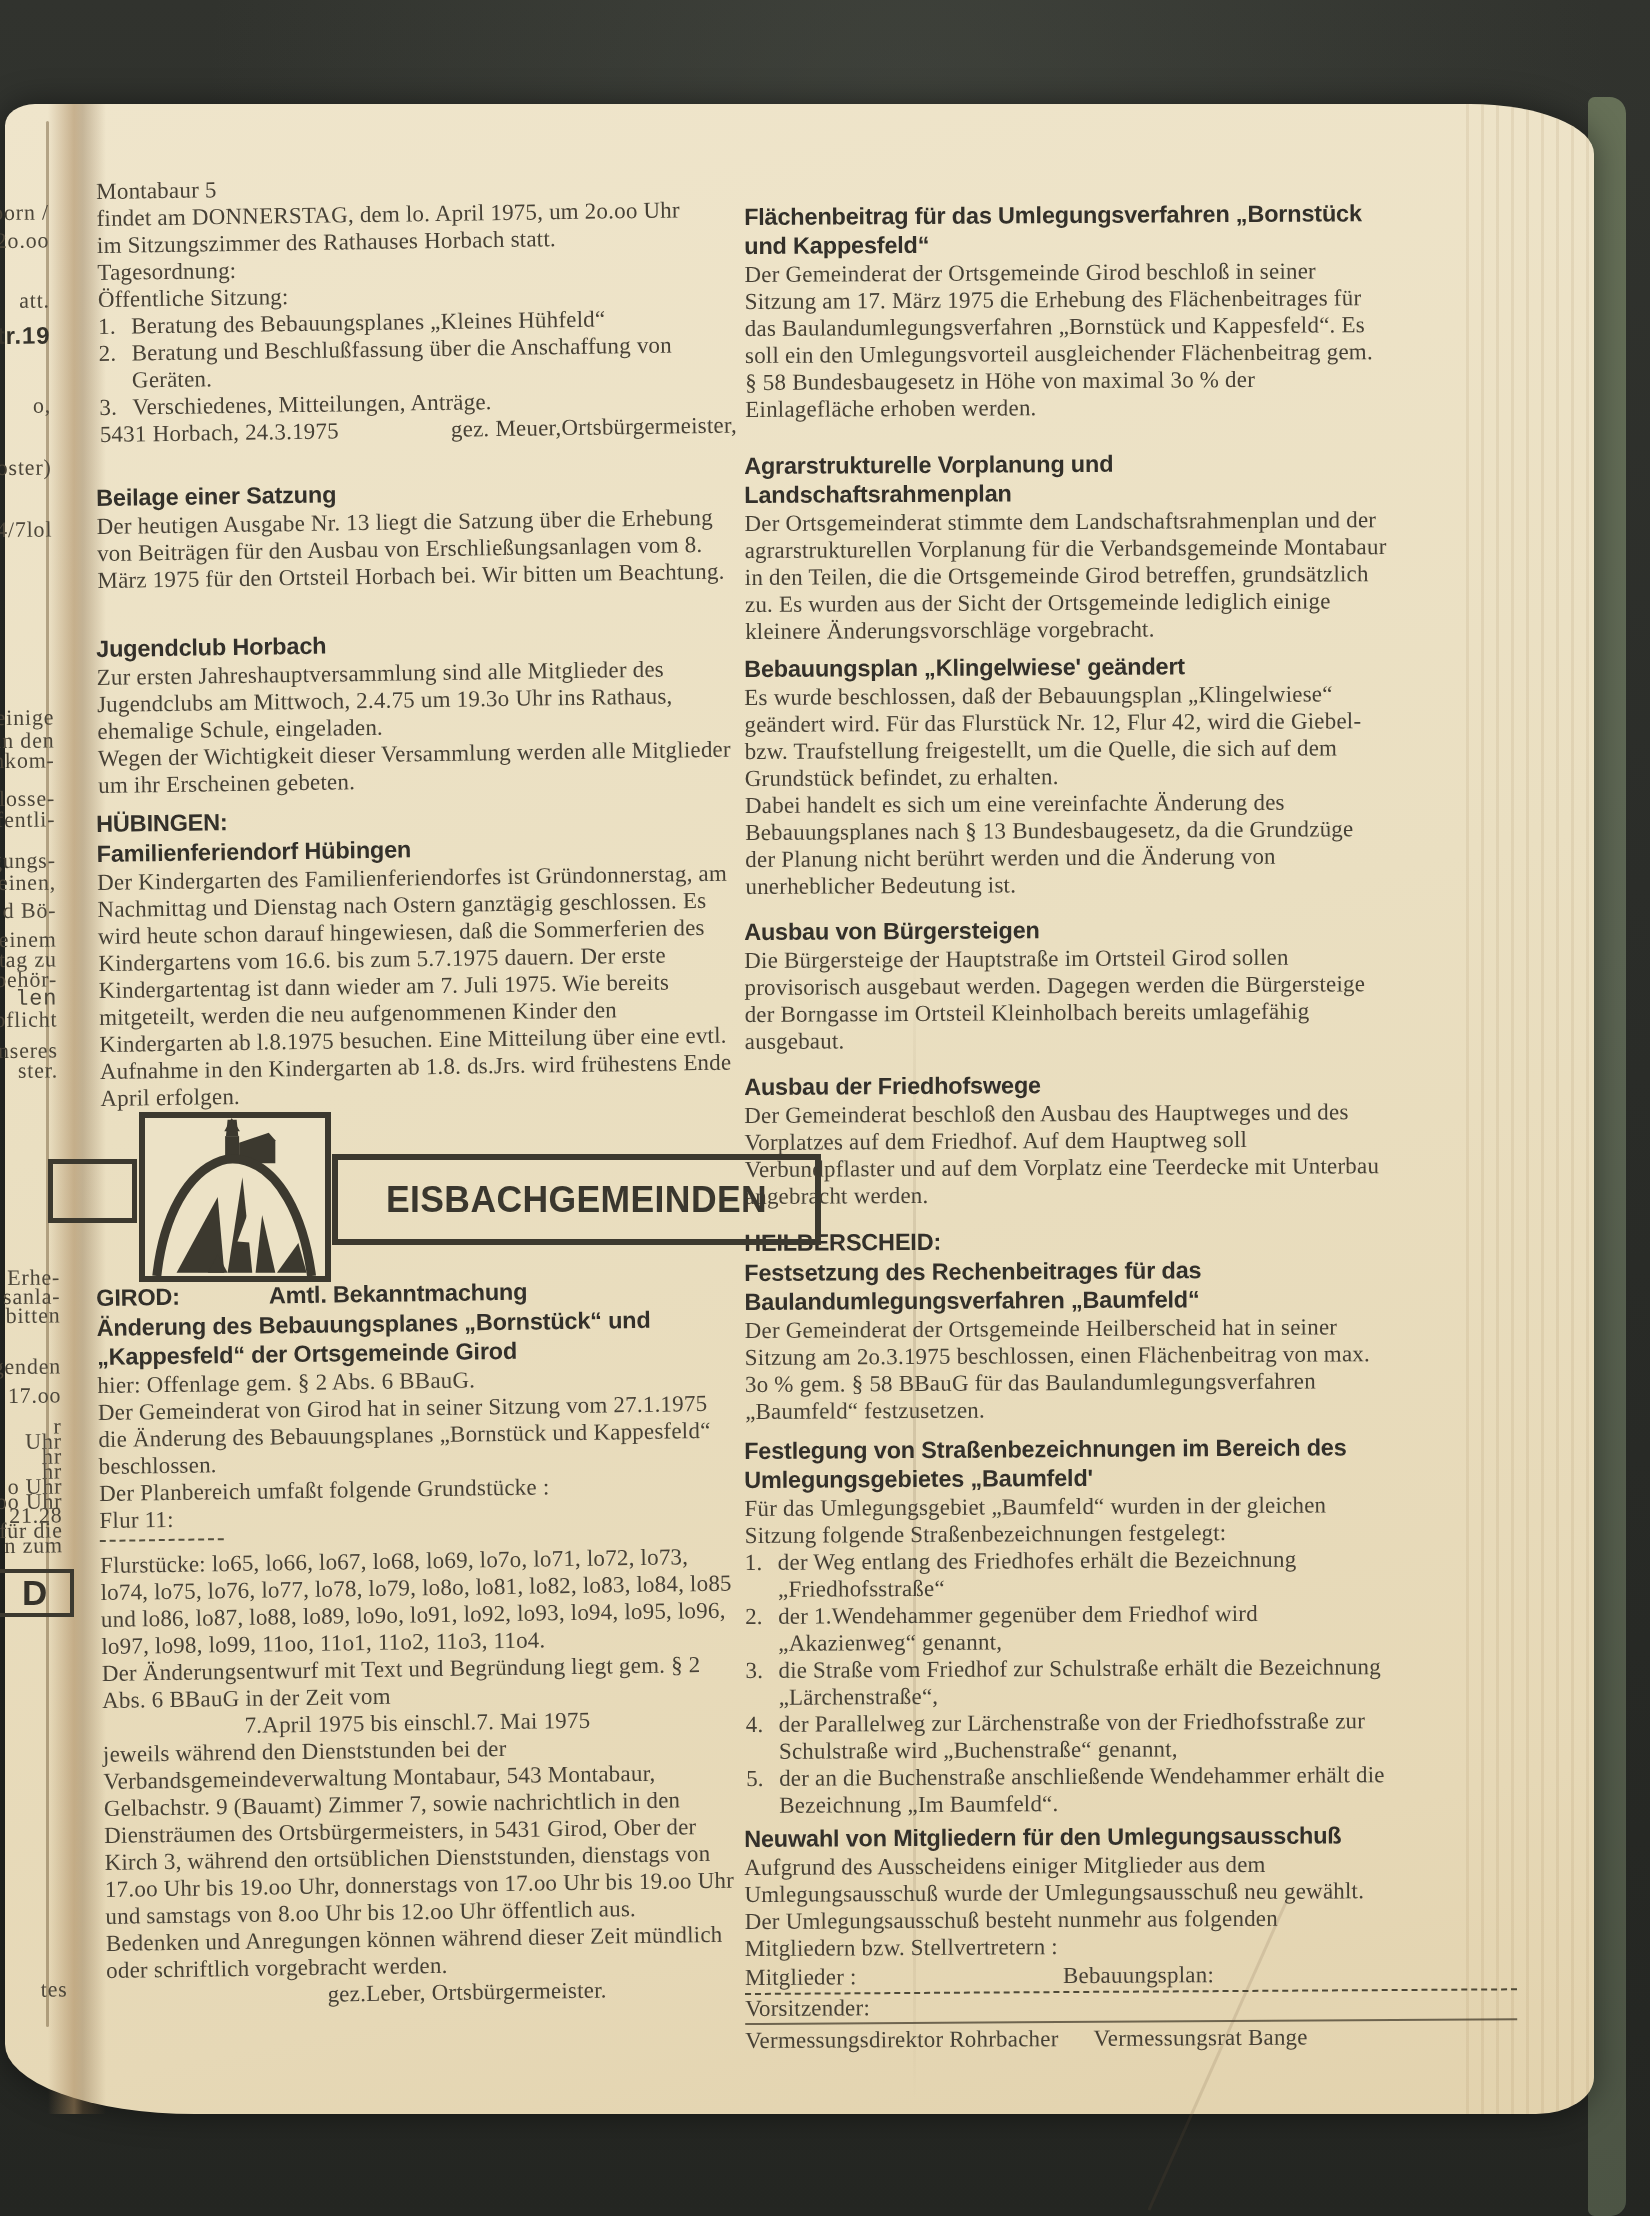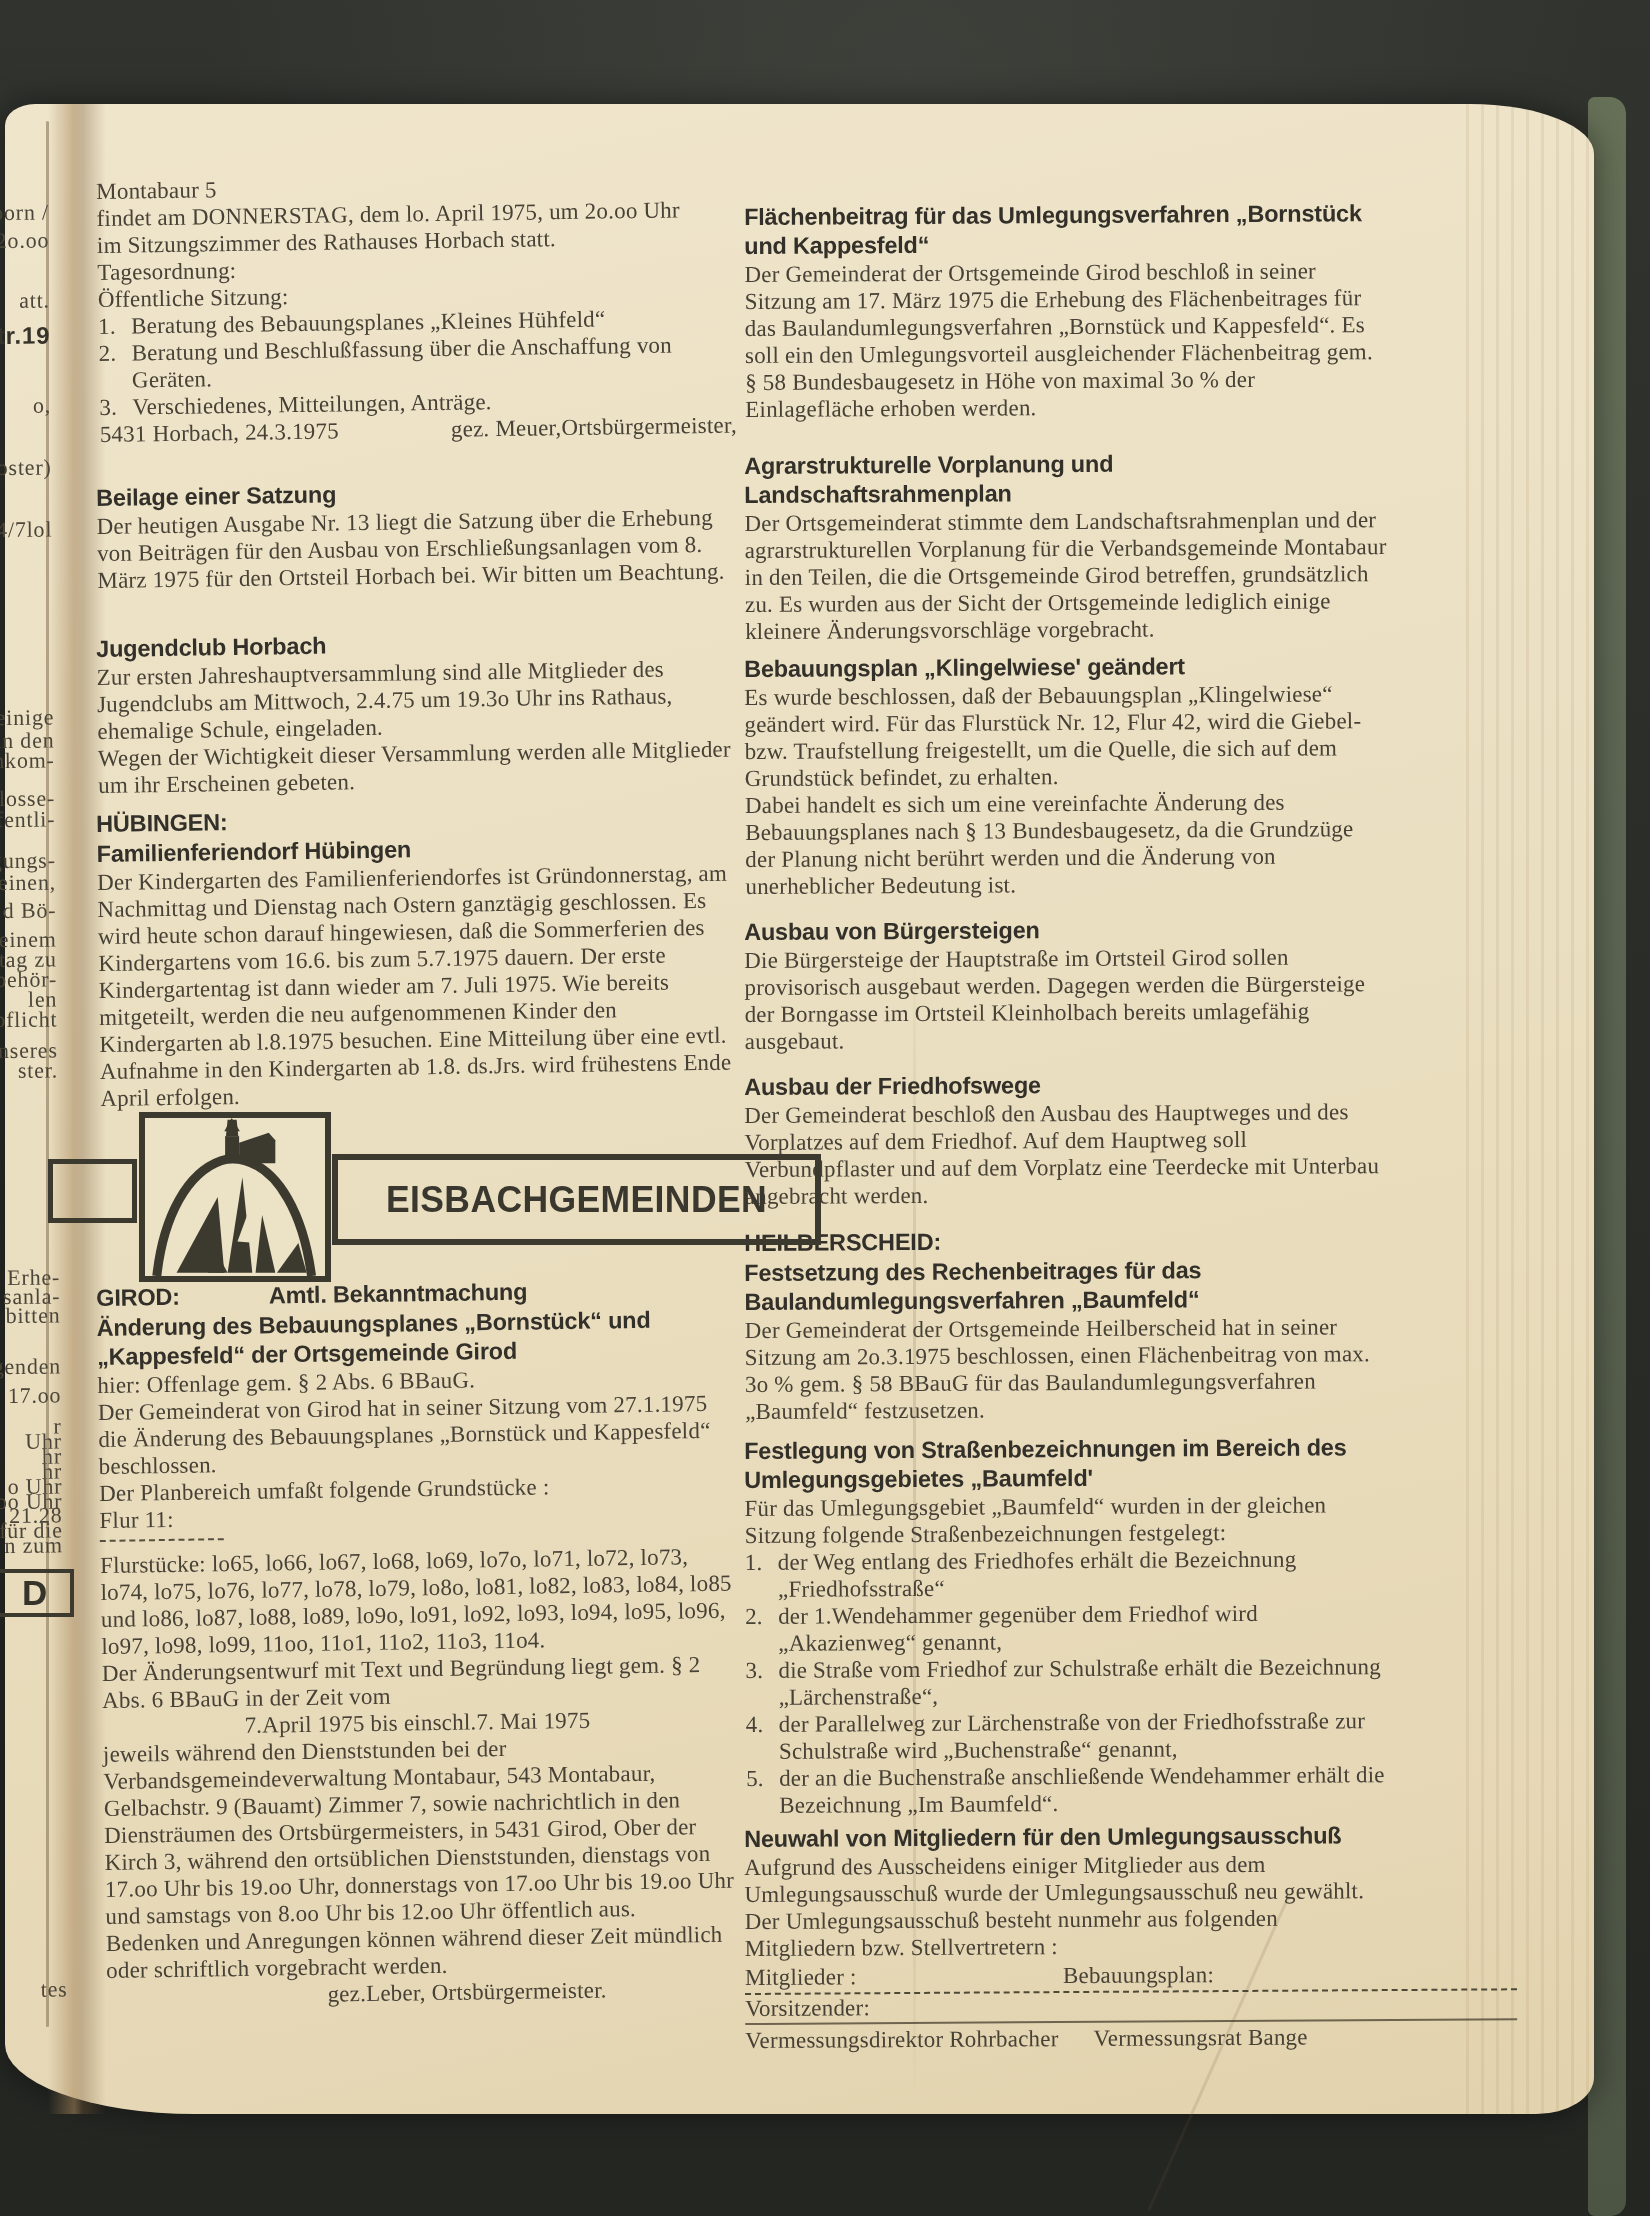--- a/index.html
+++ b/index.html
@@ -124,21 +124,21 @@
     <span class="frag" style="top: 728px;">in den</span>
     <span class="frag" style="top: 748px;">chkom-</span>
     <span class="frag" style="top: 786px;">chlosse-</span>
     <span class="frag" style="top: 807px;">fentli-</span>
     <span class="frag" style="top: 848px;">nigungs-</span>
     <span class="frag" style="top: 870px;">einen,</span>
     <span class="frag" style="top: 890px; margin-top: 8px;">d Bö-</span>
     <span class="frag" style="top: 927px;">vor einem</span>
     <span class="frag" style="top: 947px;">eiertag zu</span>
     <span class="frag" style="top: 967px;">zeibehör-</span>
-    <span class="frag" style="top: 987px;">len</span>
+    <span class="frag" style="top: 987px; font-family: Liberation Mono, monospace;">len</span>
     <span class="frag" style="top: 1007px;">gspflicht</span>
     <span class="frag" style="top: 1038px;">nseres</span>
     <span class="frag" style="top: 1058px;">ster.</span>
     <span class="frag" style="top: 1265px;">e Erhe-</span>
     <span class="frag" style="top: 1284px;">sanla-</span>
     <span class="frag" style="top: 1303px;">Wir bitten</span>
     <span class="frag" style="top: 1354px;">folgenden</span>
     <span class="frag" style="top: 1383px;">17.oo</span>
     <span class="frag" style="top: 1414px;">r</span>
     <span class="frag" style="top: 1429px;">Uhr</span>

